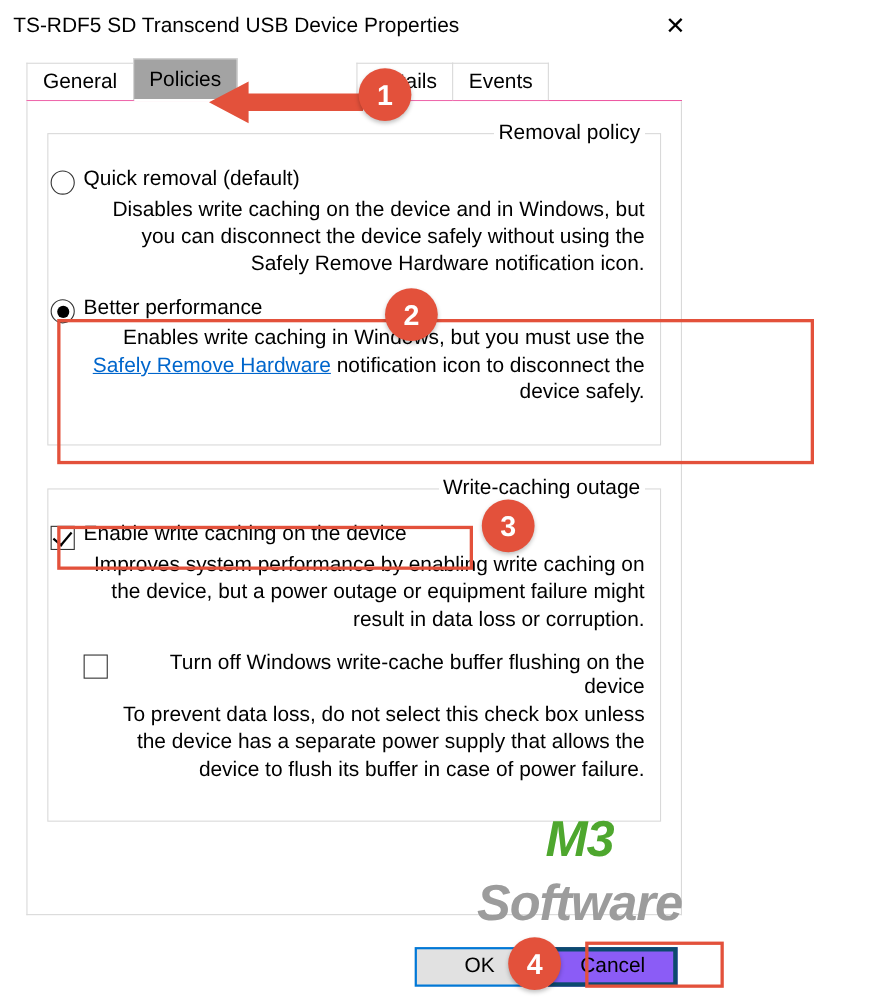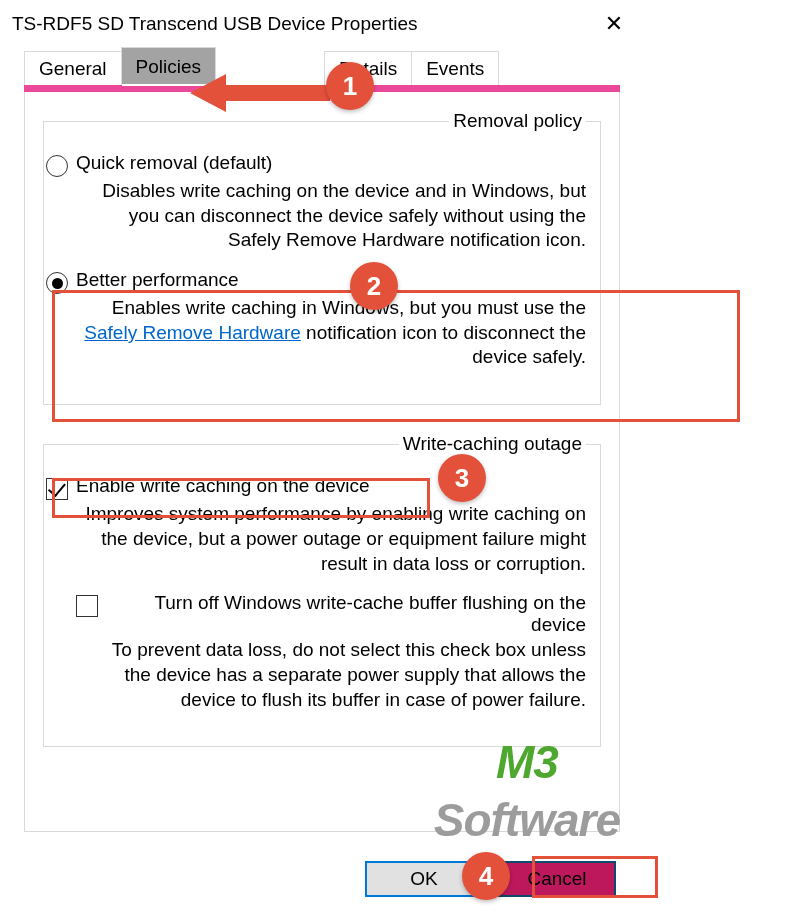--- a/index.html
+++ b/index.html
@@ -34,21 +34,21 @@
     font-size: 22px;
     color: #000;
   }
   .body-area {
     padding: 6px 24px 12px 24px;
   }
   
   .tabstrip {
     position: relative;
     height: 38px;
-    border-bottom: 7px solid #ec4899;
+    border-bottom: 1px solid #ec4899;
     display: flex;
     align-items: flex-end;
   }
   .tab {
     height: 34px;
     padding: 0 14px;
     border: 1px solid #d9d9d9;
     border-bottom: none;
     background: #fff;
     margin-right: -1px;
@@ -117,27 +117,27 @@
     font-size:19px;
     margin: 2px 0 16px 30px;
     line-height: 1.3;
   }
   .option-desc a { color:#0066cc; text-decoration: underline; }
   .buttons {
     position:absolute;
     right: 28px;
     bottom: 18px;
     display:flex;
-    gap: 15px;
+    gap: 3px;
   }
   .btn {
     min-width: 118px;
     height: 36px;
-    border:2px solid #0c4a6e;
-    background: #be185d;
+    border:4px solid #0c4a6e;
+    background: #8b5cf6;
     display:flex;align-items:center;justify-content:center;
     font-size:19px;
     padding: 0 10px;
   }
   .btn.default {
     border:2px solid #0078d7;
     background:#e1e1e1;
   }
   
   .callout {

